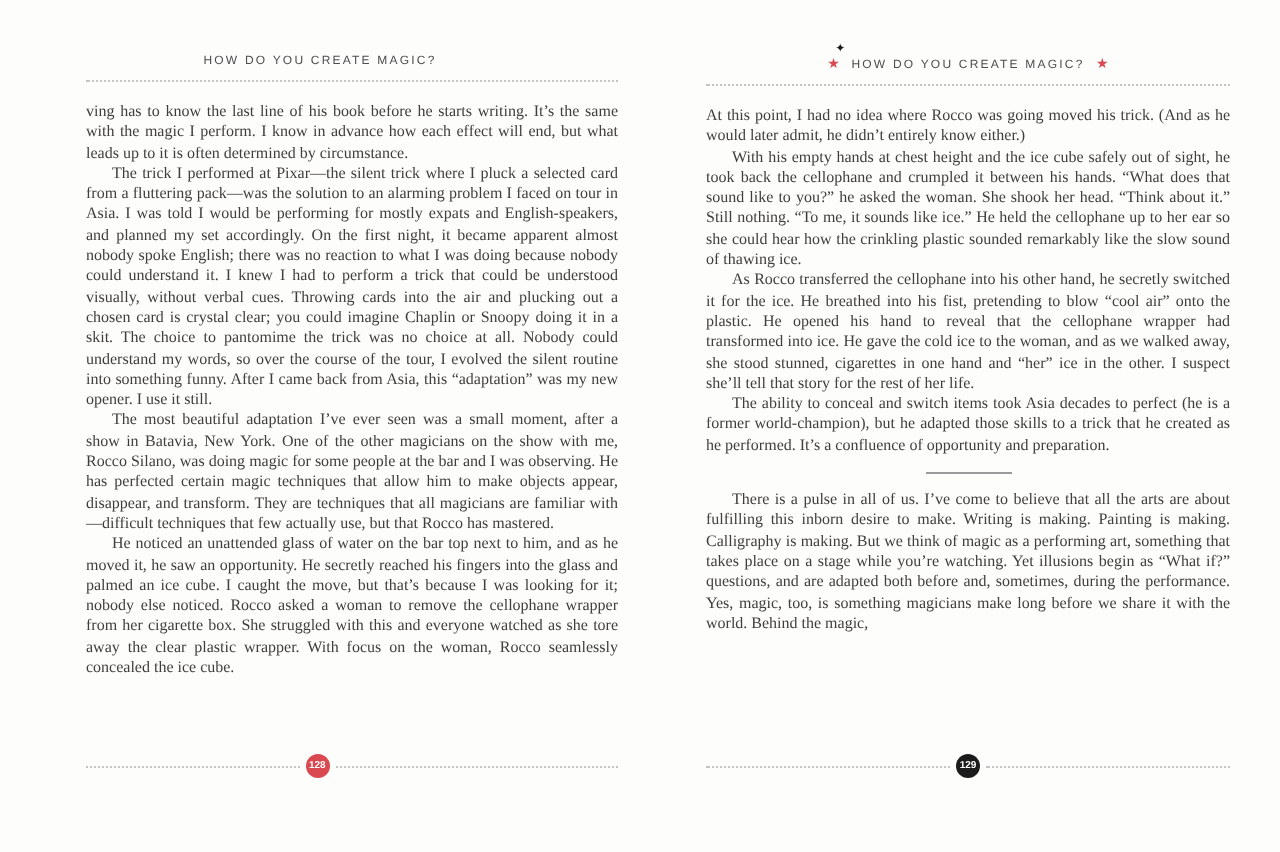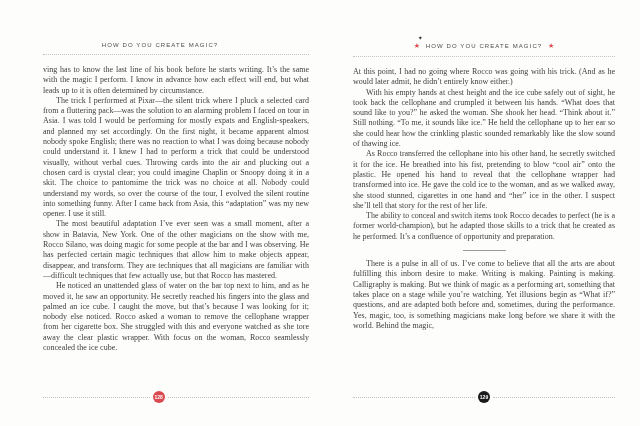--- a/index.html
+++ b/index.html
@@ -9,21 +9,21 @@
     font-family: "Liberation Serif", serif;
     overflow: hidden;
   }
   .spread {
     position: relative;
     width: 640px; height: 426px;
     background: #fdfdfc;
   }
   .page {
     position: absolute;
-    top: 42px;
+    top: 28px;
     height: 368px;
   }
   .page.left  { left: 43px;  width: 266px; }
   .page.right { left: 353px; width: 262px; }
 
   
   .hdr {
     text-align: center;
     font-family: "Liberation Sans", sans-serif;
     font-size: 6px;
@@ -122,24 +122,24 @@
     <header class="hdr hdr-right">
       <span class="hdr-inner">
         <span class="sparkle">✦</span>
         <span class="star">★</span>
         <span class="hdr-text">HOW DO YOU CREATE MAGIC?</span>
         <span class="star">★</span>
       </span>
     </header>
 
     <div class="body">
-      <p class="para">At this point, I had no going where Rocco was going with his trick. (And as he would later admit, he didn’t entirely know either.)</p>
+      <p class="para">At this point, I had no idea where Rocco was going moved his trick. (And as he would later admit, he didn’t entirely know either.)</p>
       <p class="para indent">With his empty hands at chest height and the ice cube safely out of sight, he took back the cellophane and crumpled it between his hands. “What does that sound like to you?” he asked the woman. She shook her head. “Think about it.” Still nothing. “To me, it sounds like ice.” He held the cellophane up to her ear so she could hear how the crinkling plastic sounded remarkably like the slow sound of thawing ice.</p>
       <p class="para indent">As Rocco transferred the cellophane into his other hand, he secretly switched it for the ice. He breathed into his fist, pretending to blow “cool air” onto the plastic. He opened his hand to reveal that the cellophane wrapper had transformed into ice. He gave the cold ice to the woman, and as we walked away, she stood stunned, cigarettes in one hand and “her” ice in the other. I suspect she’ll tell that story for the rest of her life.</p>
-      <p class="para indent">The ability to conceal and switch items took Rocco decades to perfect (he is a former world-champion), but he adapted those skills to a trick that he created as he performed. It’s a confluence of opportunity and preparation.</p>
+      <p class="para indent">The ability to conceal and switch items took Asia decades to perfect (he is a former world-champion), but he adapted those skills to a trick that he created as he performed. It’s a confluence of opportunity and preparation.</p>
       <div class="section-divider"></div>
       <p class="para indent">There is a pulse in all of us. I’ve come to believe that all the arts are about fulfilling this inborn desire to make. Writing is making. Painting is making. Calligraphy is making. But we think of magic as a performing art, something that takes place on a stage while you’re watching. Yet illusions begin as “What if?” questions, and are adapted both before and, sometimes, during the performance. Yes, magic, too, is something magicians make long before we share it with the world. Behind the magic,</p>
     </div>
 
     <footer class="ftr">
       <span class="dot-line a"></span>
       <span class="pagenum black">129</span>
       <span class="dot-line b"></span>
     </footer>
   </section>

